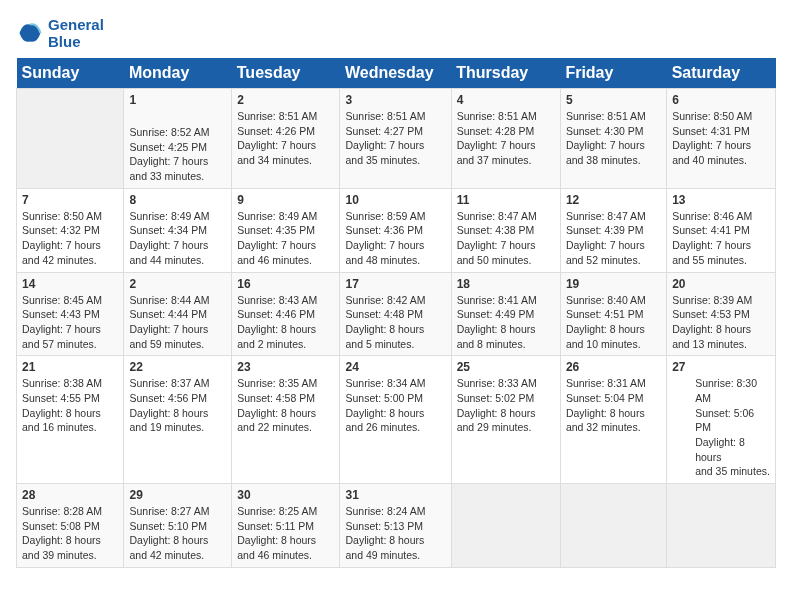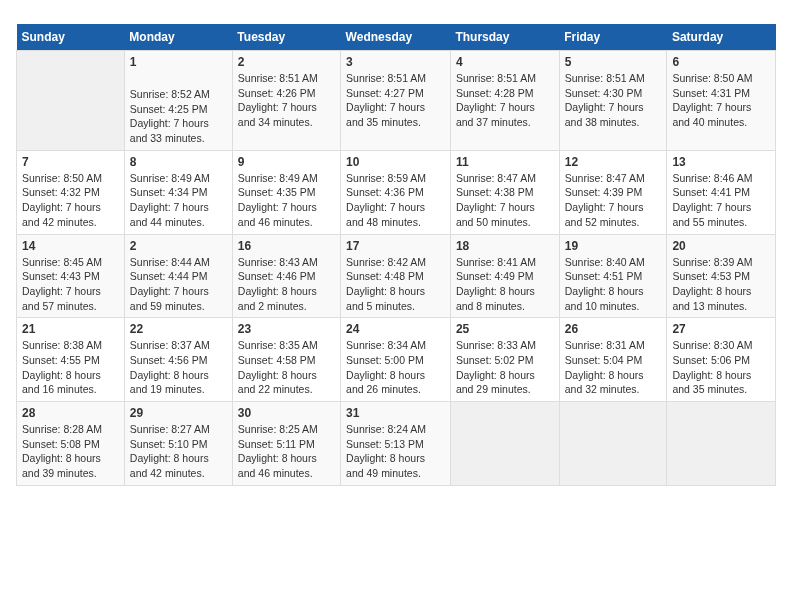--- a/index.html
+++ b/index.html
@@ -41,21 +41,21 @@
     table {
       width: 100%;
       border-collapse: collapse;
       font-size: 11px;
     }
     thead tr th {
       background-color: #1a5fa8;
       color: #fff;
       text-align: left;
       padding: 6px 5px;
-      font-size: 12px;
+      font-size: 16px;
       font-weight: bold;
     }
     tbody tr td {
       border: 1px solid #ddd;
       vertical-align: top;
       padding: 4px 5px;
       width: 113px;
       height: 80px;
       color: #333;
     }
@@ -77,20 +77,31 @@
       line-height: 1.4;
     }
     .empty-cell {
       background-color: #f0f0f0 !important;
     }
   </style>
 </head>
 <body>
 
 <div class="header">
+  <div class="logo">
+    <svg class="logo-icon" viewBox="0 0 40 40">
+      <rect x="0" y="0" width="40" height="40" fill="white"></rect>
+      <path d="M5 20 Q10 5 20 8 Q30 5 35 20 Q30 35 20 32 Q10 35 5 20Z" fill="#1a5fa8"></path>
+      <path d="M20 8 Q30 5 35 20" fill="none" stroke="#7ec8e3" stroke-width="3"></path>
+    </svg>
+    <div>
+      <div style="font-size:15px; font-weight:bold; color:#1a5fa8;">General</div>
+      <div style="font-size:15px; font-weight:bold; color:#1a5fa8;">Blue</div>
+    </div>
+  </div>
 </div>
 
 <table>
   <thead>
     <tr>
     <th>Sunday</th>
         <th>Monday</th>
         <th>Tuesday</th>
         <th>Wednesday</th>
         <th>Thursday</th>
@@ -284,21 +295,21 @@
         </td>
         <td>
           <span class="day-number">26</span>
           <div class="day-info" style="white-space: pre-line;">Sunrise: 8:31 AM
 Sunset: 5:04 PM
 Daylight: 8 hours
 and 32 minutes.</div>
         </td>
         <td>
           <span class="day-number">27</span>
-          <div class="day-info" style="white-space: pre-line;">Sunrise: 8:30 AM
+          <div class="day-info" style="white-space: pre-line; margin-left: 23px;">Sunrise: 8:30 AM
 Sunset: 5:06 PM
 Daylight: 8 hours
 and 35 minutes.</div>
         </td>
       </tr>
       <tr>
         <td>
           <span class="day-number">28</span>
           <div class="day-info" style="white-space: pre-line;">Sunrise: 8:28 AM
 Sunset: 5:08 PM

